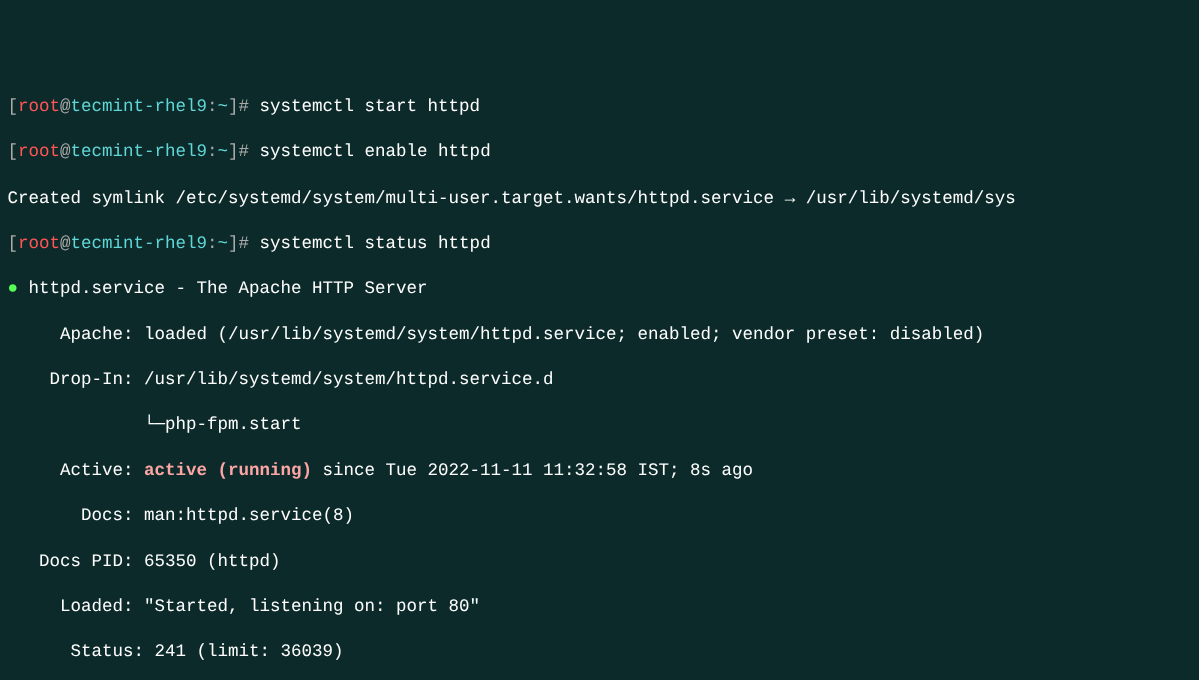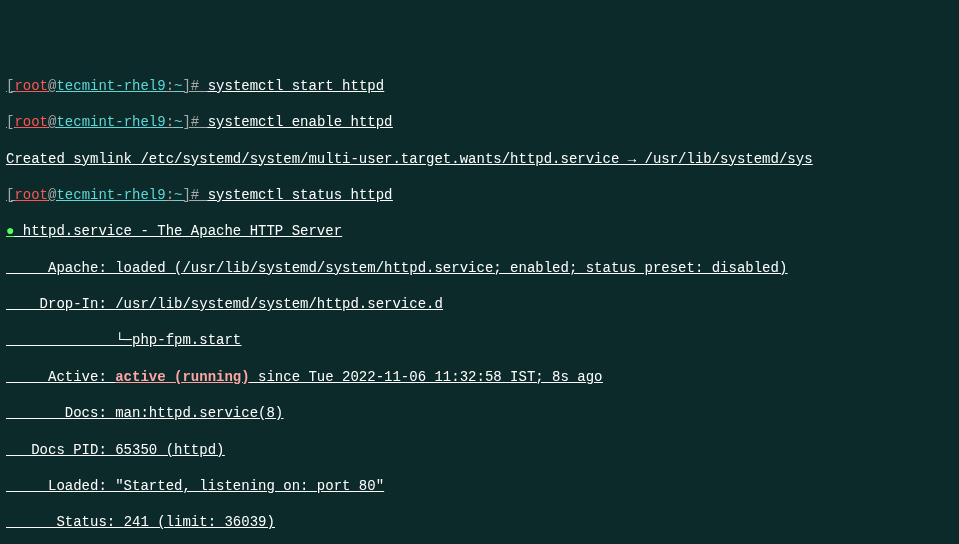--- a/index.html
+++ b/index.html
@@ -1,15 +1,15 @@
 <!DOCTYPE html>
 <html><head>
 <meta charset="utf-8">
 <style>
-  * { margin: 0; padding: 0; box-sizing: border-box; text-decoration: underline; }
+  * { margin: 0; padding: 0; box-sizing: border-box; }
   body {
     background: #0d2a2a;
     font-family: "Courier New", monospace;
     font-size: 14px;
     line-height: 1.3;
     color: #ffffff;
     padding: 4px 6px;
     width: 959px;
     height: 544px;
     overflow: hidden;
@@ -26,24 +26,24 @@
 </head>
 <body>
 
 
 
 <span class="line"><span class="gray">[</span><span class="red">root</span><span class="gray">@</span><span class="teal">tecmint-rhel9</span><span class="gray">:</span><span class="teal">~</span><span class="gray">]# </span><span class="white">systemctl start httpd</span></span>
 <span class="line"><span class="gray">[</span><span class="red">root</span><span class="gray">@</span><span class="teal">tecmint-rhel9</span><span class="gray">:</span><span class="teal">~</span><span class="gray">]# </span><span class="white">systemctl enable httpd</span></span>
 <span class="line white">Created symlink /etc/systemd/system/multi-user.target.wants/httpd.service → /usr/lib/systemd/sys</span>
 <span class="line"><span class="gray">[</span><span class="red">root</span><span class="gray">@</span><span class="teal">tecmint-rhel9</span><span class="gray">:</span><span class="teal">~</span><span class="gray">]# </span><span class="white">systemctl status httpd</span></span>
 <span class="line"><span class="dot">●</span><span class="white"> httpd.service - The Apache HTTP Server</span></span>
-<span class="line"><span class="white">     Apache: </span><span class="white">loaded (/usr/lib/systemd/system/httpd.service; enabled; status preset: disabled)</span></span>
+<span class="line"><span class="white">     Apache: </span><span class="white">loaded (/usr/lib/systemd/system/httpd.service; enabled; vendor preset: disabled)</span></span>
 <span class="line"><span class="white">    Drop-In: </span><span class="white">/usr/lib/systemd/system/httpd.service.d</span></span>
 <span class="line white">             └─php-fpm.start</span>
-<span class="line"><span class="white">     Active: </span><span class="greenbold">active (running)</span><span class="white"> since Tue 2022-11-06 11:32:58 IST; 8s ago</span></span>
+<span class="line"><span class="white">     Active: </span><span class="greenbold">active (running)</span><span class="white"> since Tue 2022-11-11 11:32:58 IST; 8s ago</span></span>
 <span class="line"><span class="white">       Docs: </span><span class="white">man:httpd.service(8)</span></span>
 <span class="line"><span class="white">   Docs PID: </span><span class="white">65350 (httpd)</span></span>
 <span class="line"><span class="white">     Loaded: </span><span class="white">"Started, listening on: port 80"</span></span>
 <span class="line"><span class="white">      Status: </span><span class="white">241 (limit: 36039)</span></span>
 
 
 
 
 
 

